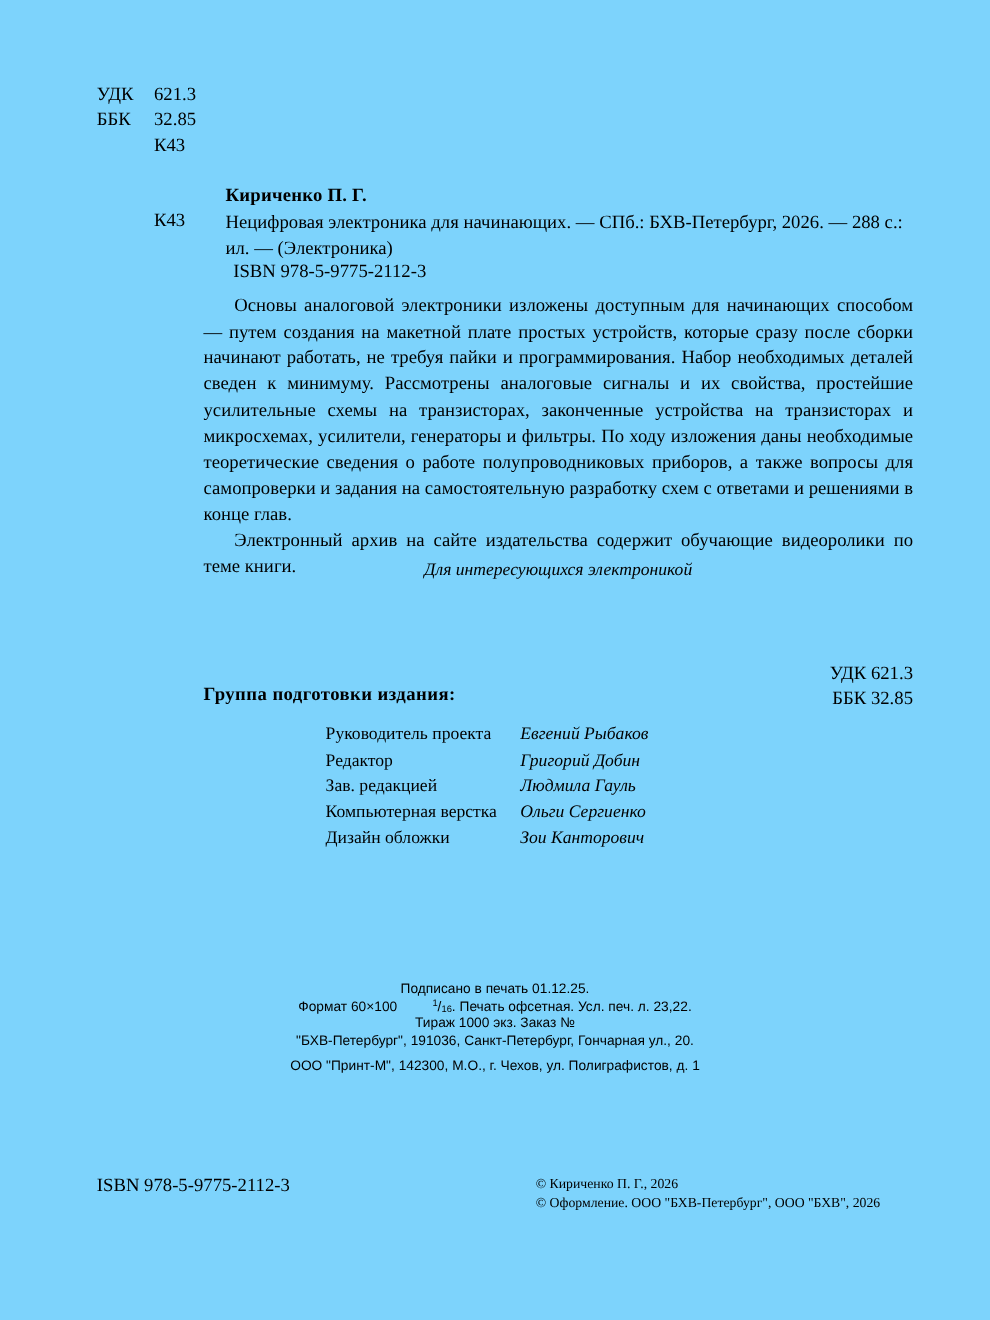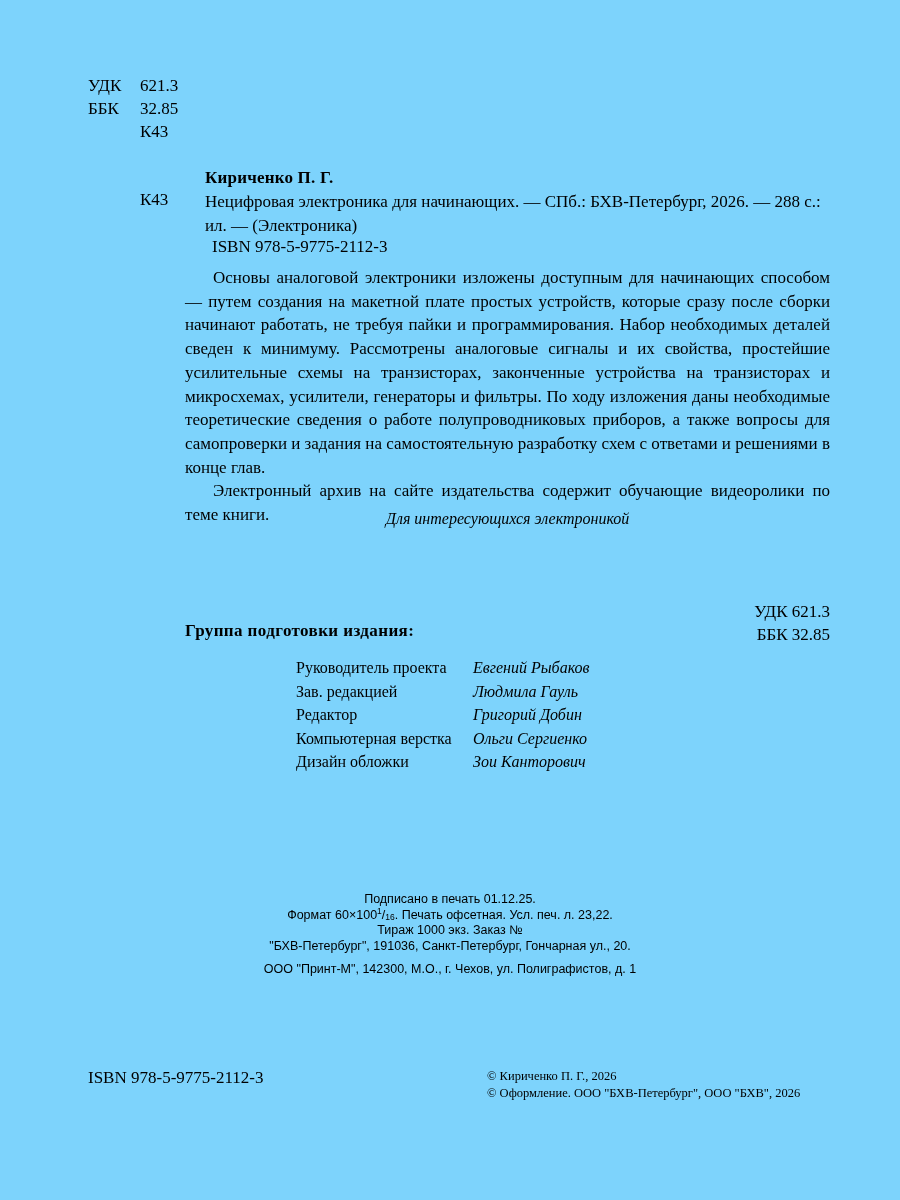--- a/index.html
+++ b/index.html
@@ -159,20 +159,21 @@
     line-height: 15.5px;
   }
   .imprint .gap {
     display: block;
     height: 8px;
   }
   .frac {
     display: inline-block;
     position: relative;
     white-space: nowrap;
+    padding-left: 32px;
   }
   .frac sup {
     font-size: 8.5px;
     vertical-align: 0.55em;
     line-height: 0;
   }
   .frac sub {
     font-size: 8.5px;
     vertical-align: -0.12em;
     line-height: 0;
@@ -237,26 +238,26 @@
   </div>
 
   <div class="team-title">Группа подготовки издания:</div>
   <table class="team-table">
     <tbody>
       <tr>
         <td class="team-role">Руководитель проекта</td>
         <td class="team-person">Евгений Рыбаков</td>
       </tr>
       <tr>
+        <td class="team-role">Редактор</td>
+        <td class="team-person">Григорий Добин</td>
+      </tr>
+      <tr>
         <td class="team-role">Зав. редакцией</td>
         <td class="team-person">Людмила Гауль</td>
-      </tr>
-      <tr>
-        <td class="team-role">Редактор</td>
-        <td class="team-person">Григорий Добин</td>
       </tr>
       <tr>
         <td class="team-role">Компьютерная верстка</td>
         <td class="team-person">Ольги Сергиенко</td>
       </tr>
       <tr>
         <td class="team-role">Дизайн обложки</td>
         <td class="team-person">Зои Канторович</td>
       </tr>
     </tbody>

